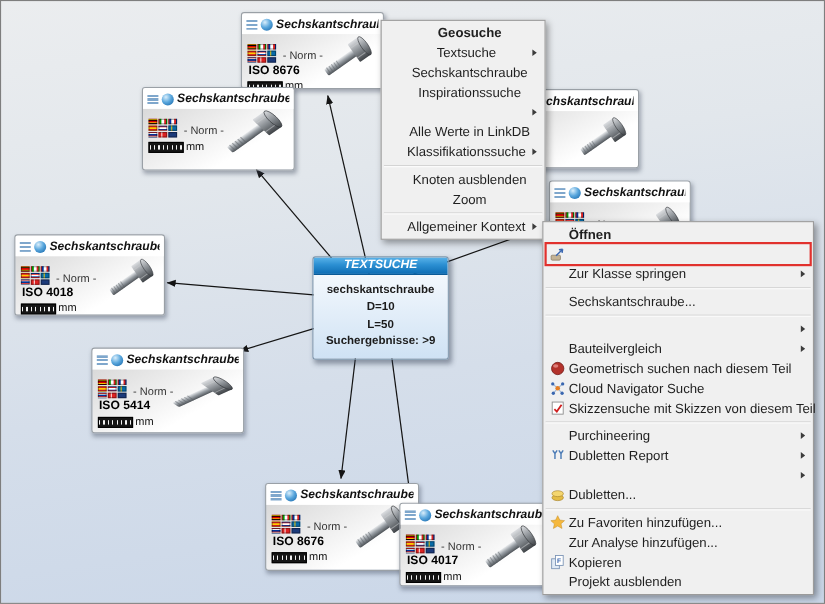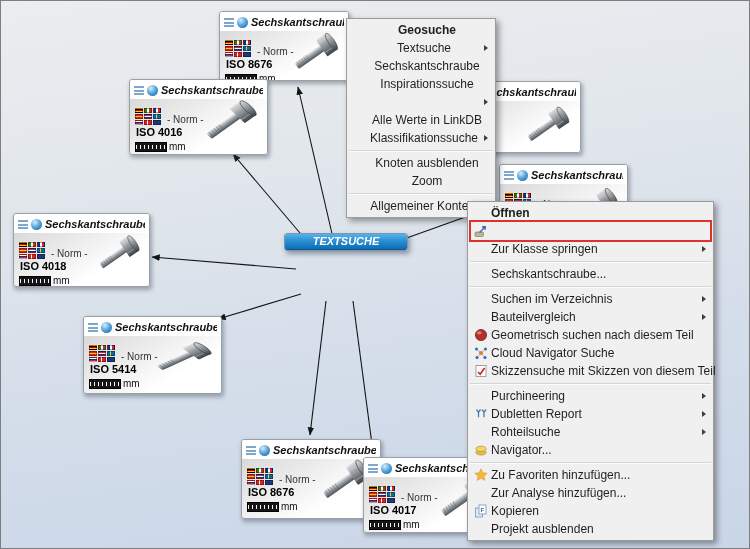--- a/index.html
+++ b/index.html
@@ -69,21 +69,21 @@
     text-align:center;font-size:10.5px;font-weight:bold;color:#1c1c1c;
     padding:6px 1px 7px;line-height:1.5;
   }
   
   .menu{
     position:absolute;z-index:5;background:#f0f0f0;
     border:1px solid #9b9b9b;box-shadow:2.5px 3px 6px rgba(0,0,0,.38);
     padding:2px 0;
   }
   #menu1{left:345px;top:17px;width:148px;}
-  #menu2{left:466px;top:200px;width:245px;}
+  #menu2{left:492px;top:200px;width:245px;}
   .mi{position:relative;display:flex;align-items:center;height:18px;padding-right:5px;}
   #menu1 .mi{padding-left:17px;text-align:center;}
   .mi-gutter{width:20px;margin-left:3px;display:flex;align-items:center;justify-content:center;flex:0 0 auto;}
   .mi-gutter svg{width:14px;height:14px;}
   .mi-label{font-size:12px;color:#1f1f1f;white-space:nowrap;flex:1;}
   .mi.bold .mi-label{font-weight:bold;}
   .sub-arrow{width:0;height:0;border-left:4px solid #3c3c3c;border-top:3.5px solid rgba(0,0,0,0);
     border-bottom:3.5px solid rgba(0,0,0,0);margin-left:auto;margin-right:2px;flex:0 0 auto;}
   .menu-sep{height:0;border-top:1px solid #d4d4d4;border-bottom:1px solid #fcfcfc;margin:3px 2px 2px 2px;}
   .mi.hl::after{content:"";position:absolute;left:1px;right:1px;top:-2px;bottom:-2px;
@@ -178,21 +178,20 @@
             <i class="f3"></i>
             <i class="f4"></i>
             <i class="f5"></i>
             <i class="f6"></i>
             <i class="f7"></i>
             <i class="f8"></i>
             <i class="f9"></i>
           </span>
           <span class="norm">- Norm -</span>
         </div>
-        <div class="iso">ISO 4016</div>
         <div class="row-ruler">
           <span class="ruler-icon"></span>
           <span class="unit">mm</span>
         </div>
         <svg class="bolt">
           <use href="#bolt"></use>
         </svg>
       </div>
       <div class="card c3" style="left: 12px; top: 212px; width: 135px; height: 72px;">
         <div class="card-head">
@@ -341,20 +340,25 @@
           <span class="norm">- Norm -</span>
         </div>
         <svg class="bolt">
           <use href="#bolt"></use>
         </svg>
       </div>
     </div>
 
   <div id="node">
     <div class="node-title">TEXTSUCHE</div>
+    <div class="node-body">
+      <div>sechskantschraube D=10</div>
+      <div>L=50</div>
+      <div>Suchergebnisse:  &gt;9</div>
+    </div>
   </div>
 
   <div class="menu" id="menu1">
       <div class="mi bold">
         <span class="mi-label">Geosuche</span>
       </div>
       <div class="mi">
         <span class="mi-label">Textsuche</span>
         <span class="sub-arrow"></span>
       </div>
@@ -406,21 +410,20 @@
         <span class="sub-arrow"></span>
       </div>
       <div class="menu-sep"></div>
       <div class="mi">
         <span class="mi-gutter"></span>
         <span class="mi-label">Sechskantschraube...</span>
       </div>
       <div class="menu-sep"></div>
       <div class="mi">
         <span class="mi-gutter"></span>
-        <span class="mi-label">Suchen im Verzeichnis</span>
         <span class="sub-arrow"></span>
       </div>
       <div class="mi">
         <span class="mi-gutter"></span>
         <span class="mi-label">Bauteilvergleich</span>
         <span class="sub-arrow"></span>
       </div>
       <div class="mi">
         <span class="mi-gutter">
           <svg viewBox="0 0 14 14">
@@ -462,31 +465,30 @@
         <span class="mi-gutter">
           <svg viewBox="0 0 14 14">
             <path d="M2.5 2.5l2 2.8v5M6.5 2.5l-2 2.8M8 2.5l2 2.8v5M12 2.5l-2 2.8" stroke="#4a7ab5" stroke-width="1.3" fill="none"></path>
           </svg>
         </span>
         <span class="mi-label">Dubletten Report</span>
         <span class="sub-arrow"></span>
       </div>
       <div class="mi">
         <span class="mi-gutter"></span>
-        <span class="mi-label">Rohteilsuche</span>
         <span class="sub-arrow"></span>
       </div>
       <div class="mi">
         <span class="mi-gutter">
           <svg viewBox="0 0 14 14">
             <ellipse cx="7" cy="9.4" rx="5.2" ry="2.7" fill="#e4bc45" stroke="#a8842a" stroke-width=".6"></ellipse>
             <ellipse cx="7" cy="5.8" rx="5.2" ry="2.7" fill="#f4d66f" stroke="#a8842a" stroke-width=".6"></ellipse>
           </svg>
         </span>
-        <span class="mi-label">Navigator...</span>
+        <span class="mi-label">Dubletten...</span>
       </div>
       <div class="menu-sep"></div>
       <div class="mi">
         <span class="mi-gutter">
           <svg viewBox="0 0 14 14">
             <path d="M7 .8l1.9 4 4.3.5-3.2 2.9.9 4.2-3.9-2.2-3.9 2.2.9-4.2L.8 5.3l4.3-.5z" fill="#f5b83d" stroke="#c9922a" stroke-width=".5"></path>
           </svg>
         </span>
         <span class="mi-label">Zu Favoriten hinzufügen...</span>
       </div>

